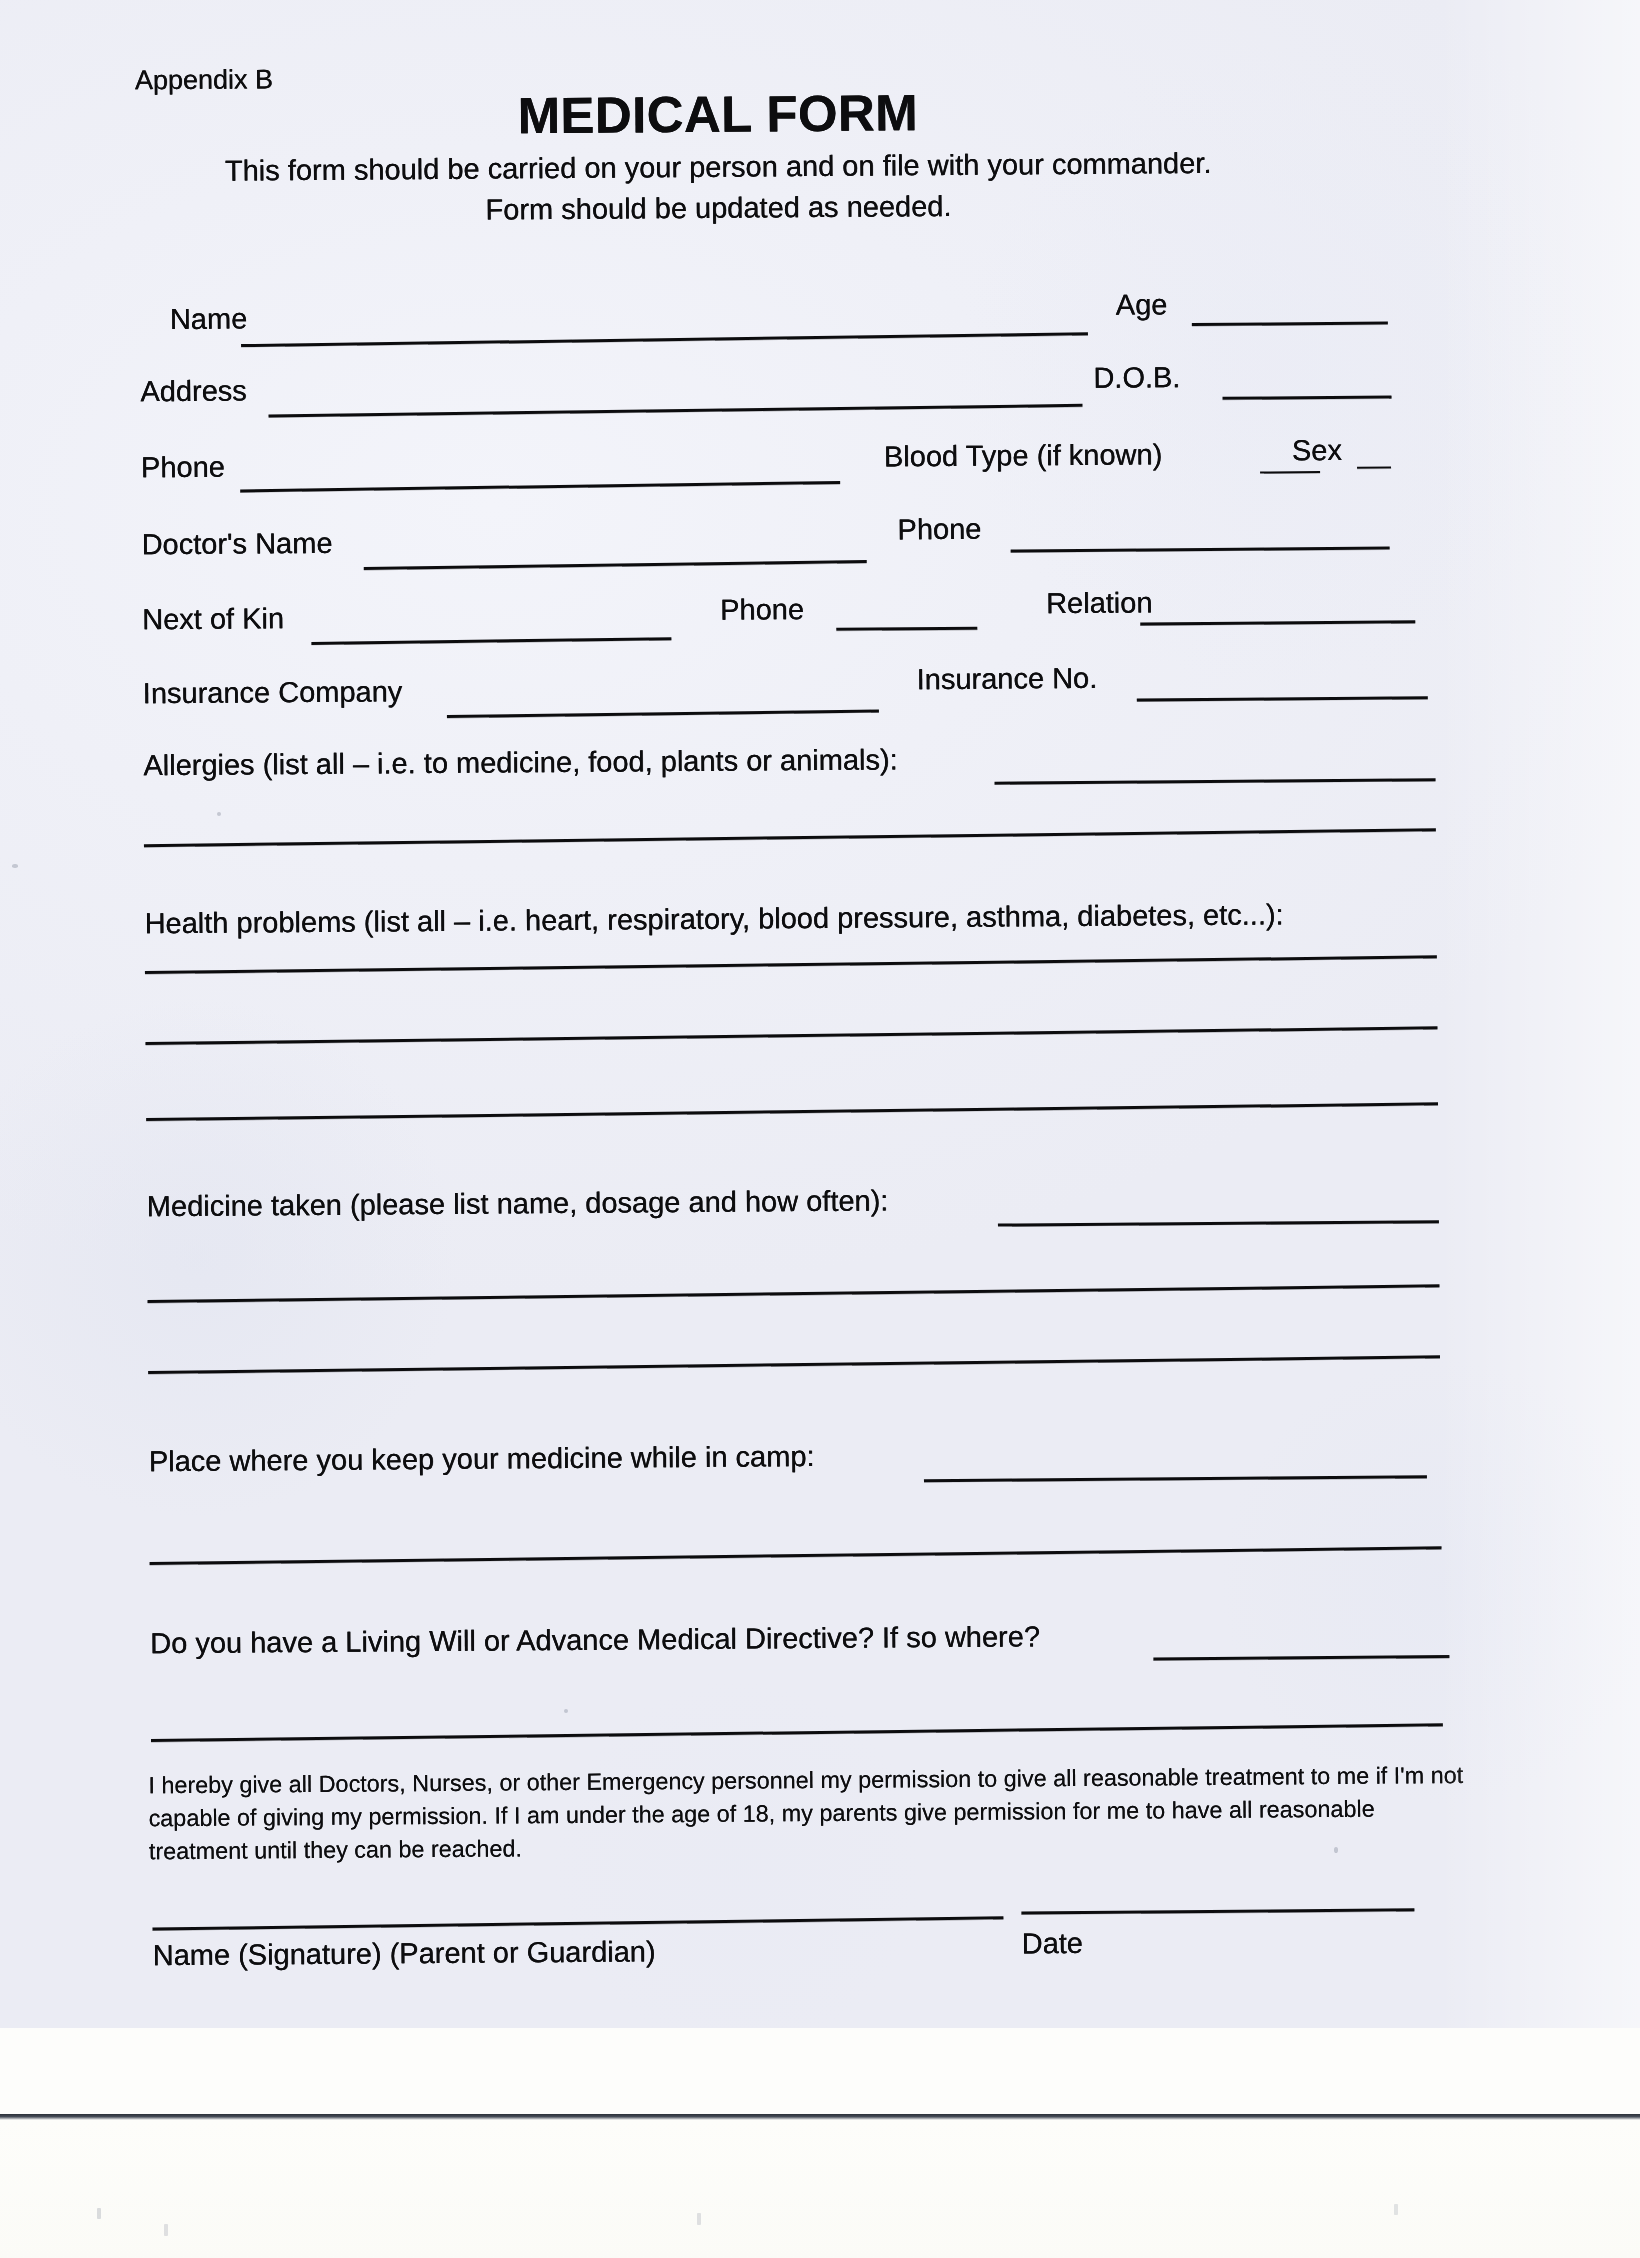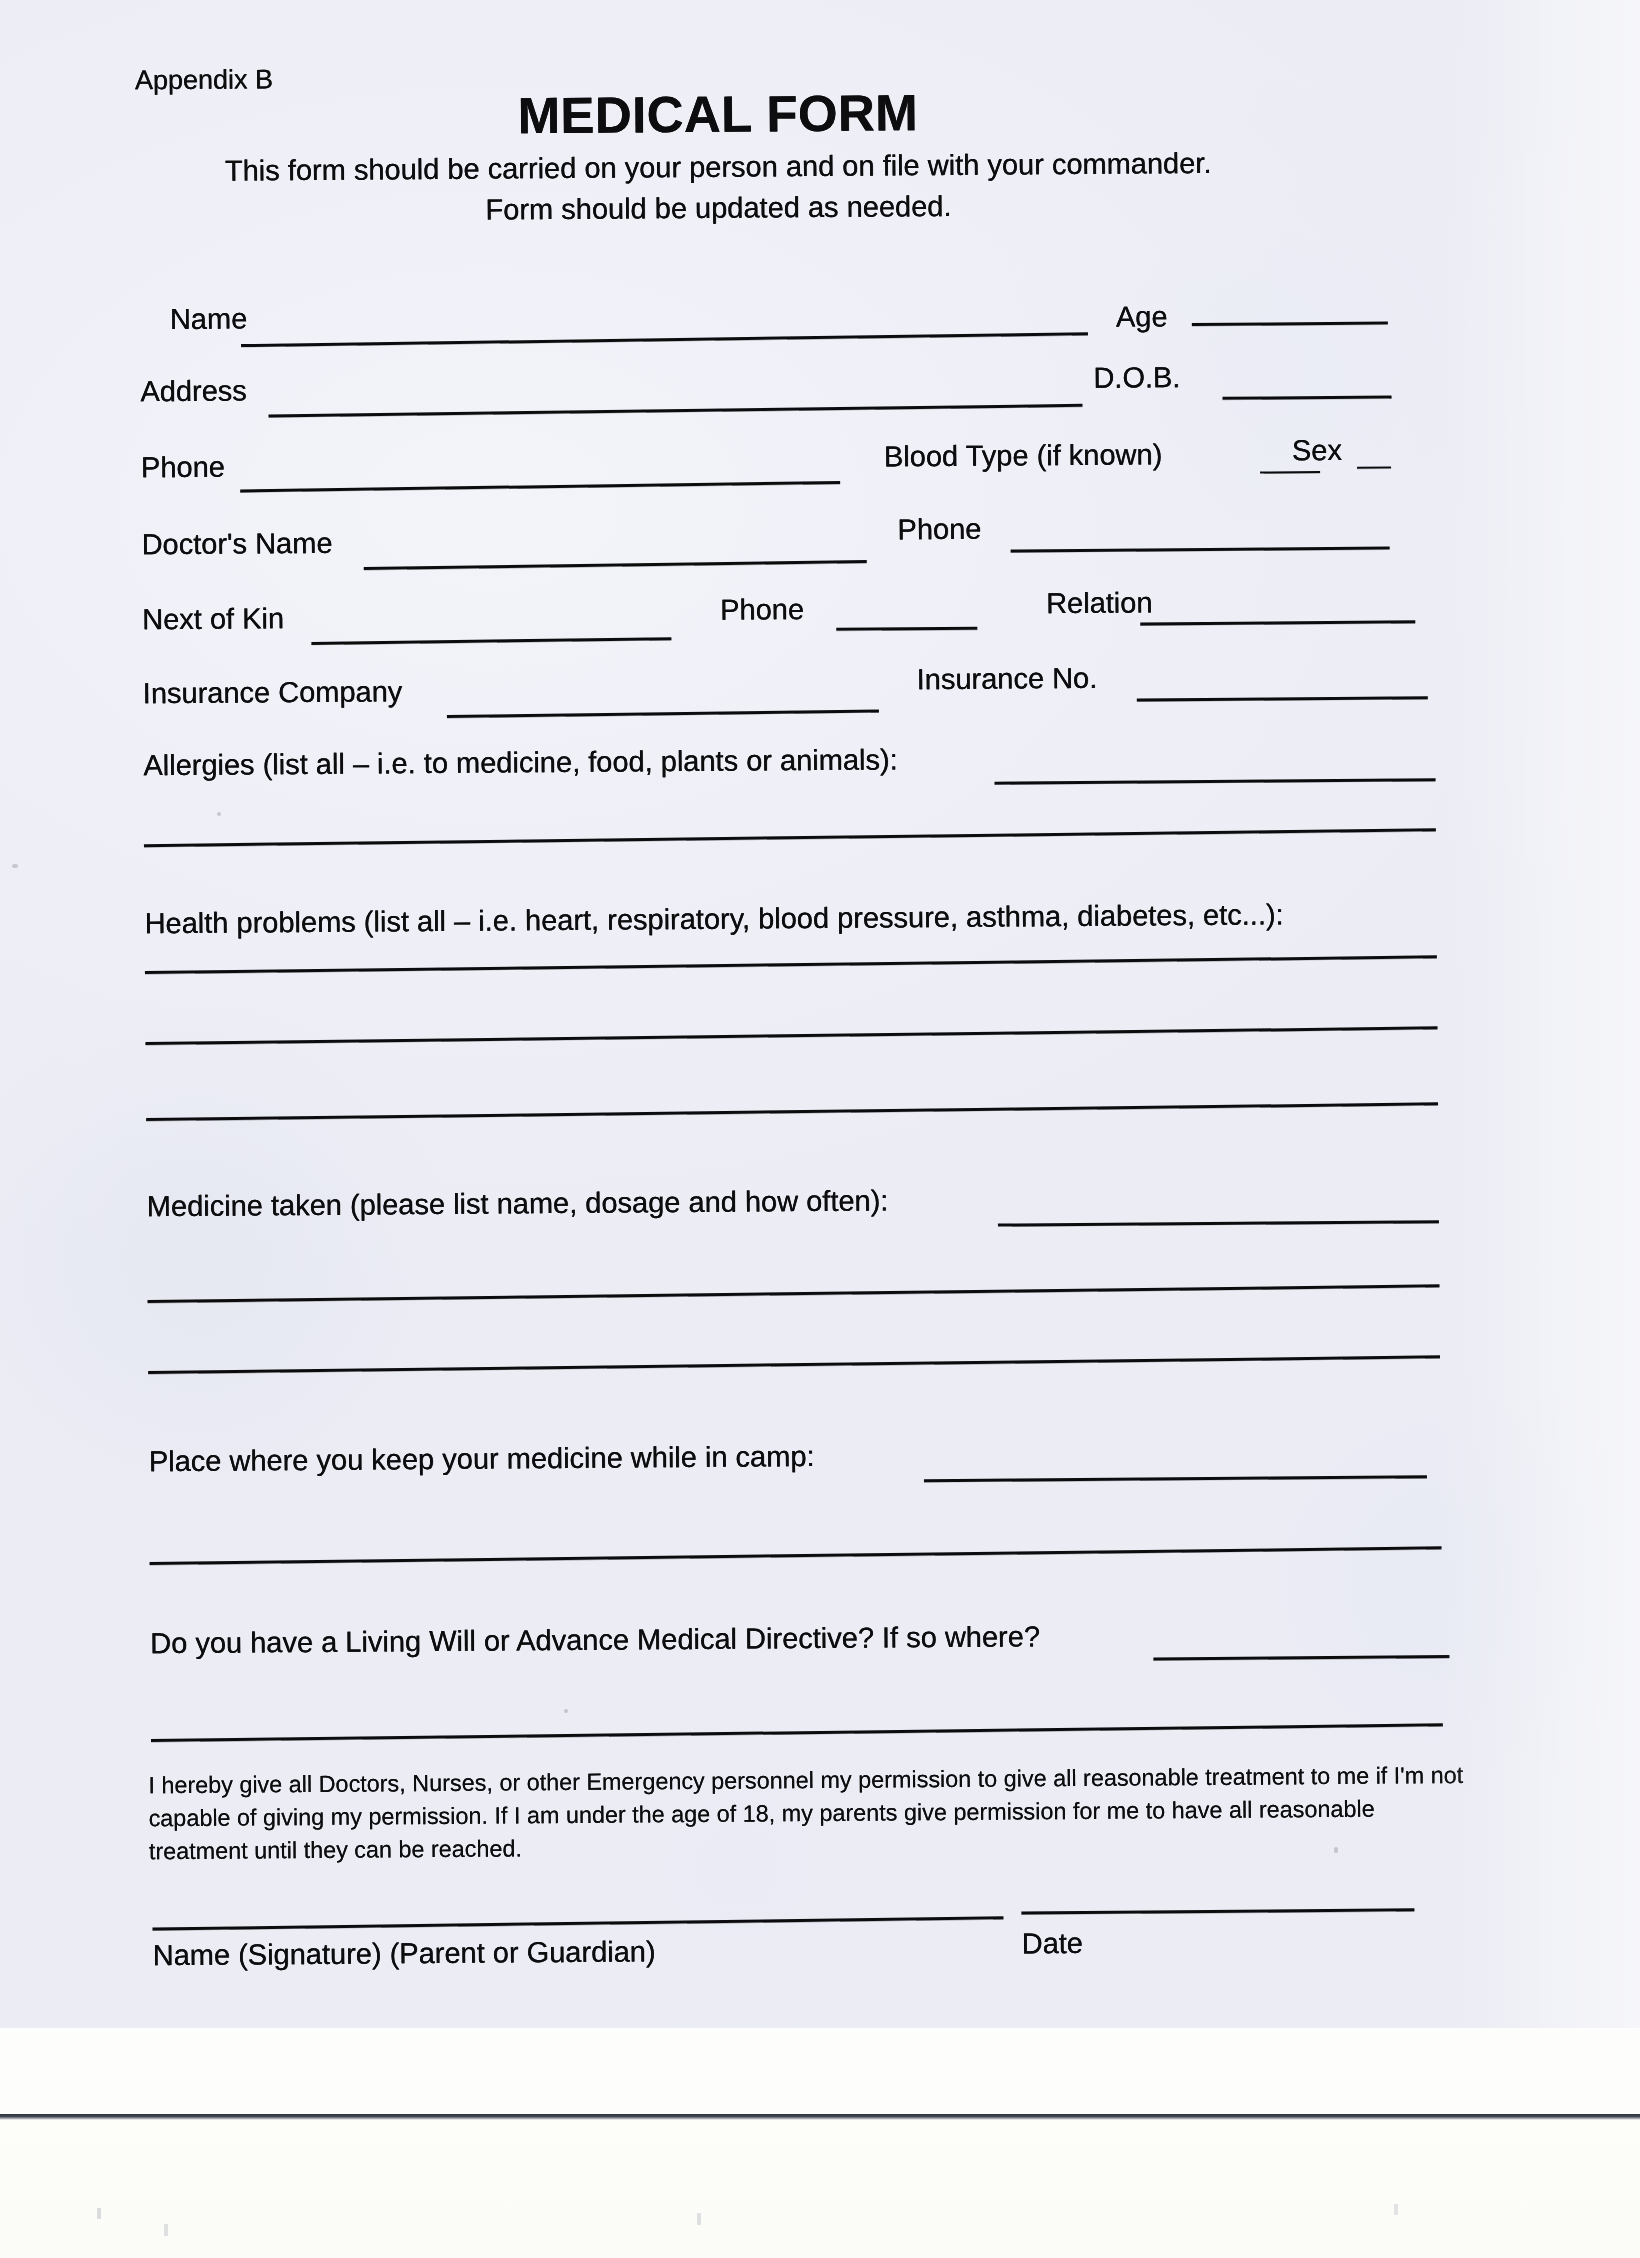--- a/index.html
+++ b/index.html
@@ -154,21 +154,21 @@
 
     <div class="txt" id="form-title">MEDICAL FORM</div>
 
     <div class="txt subtitle" id="subtitle-1">This form should be carried on your person and on file with your commander.</div>
 
     <div class="txt subtitle" id="subtitle-2">Form should be updated as needed.</div>
 
     <div class="txt field-label" style="left:144px; top:298px;margin-left:30px;">Name</div>
     <div class="rule" style="left:245px; top:337px; width:847px; transform:rotate(-0.35deg);"></div>
 
-    <div class="txt field-label" style="left:1120px; top:291px;margin-top:12px;">Age</div>
+    <div class="txt field-label" style="left:1120px; top:291px;">Age</div>
     <div class="rule" style="left:1196px; top:326px; width:196px;"></div>
 
     <div class="txt field-label" style="left:144px; top:370px;text-align:center;">Address</div>
     <div class="rule" style="left:272px; top:408px; width:814px; transform:rotate(-0.3deg);"></div>
 
     <div class="txt field-label" style="left:1097px; top:364px;">D.O.B.</div>
     <div class="rule" style="left:1226px; top:400px; width:169px;"></div>
 
     <div class="txt field-label" style="left:144px; top:446px;">Phone</div>
     <div class="rule" style="left:243px; top:483px; width:600px; transform:rotate(-0.35deg);"></div>

